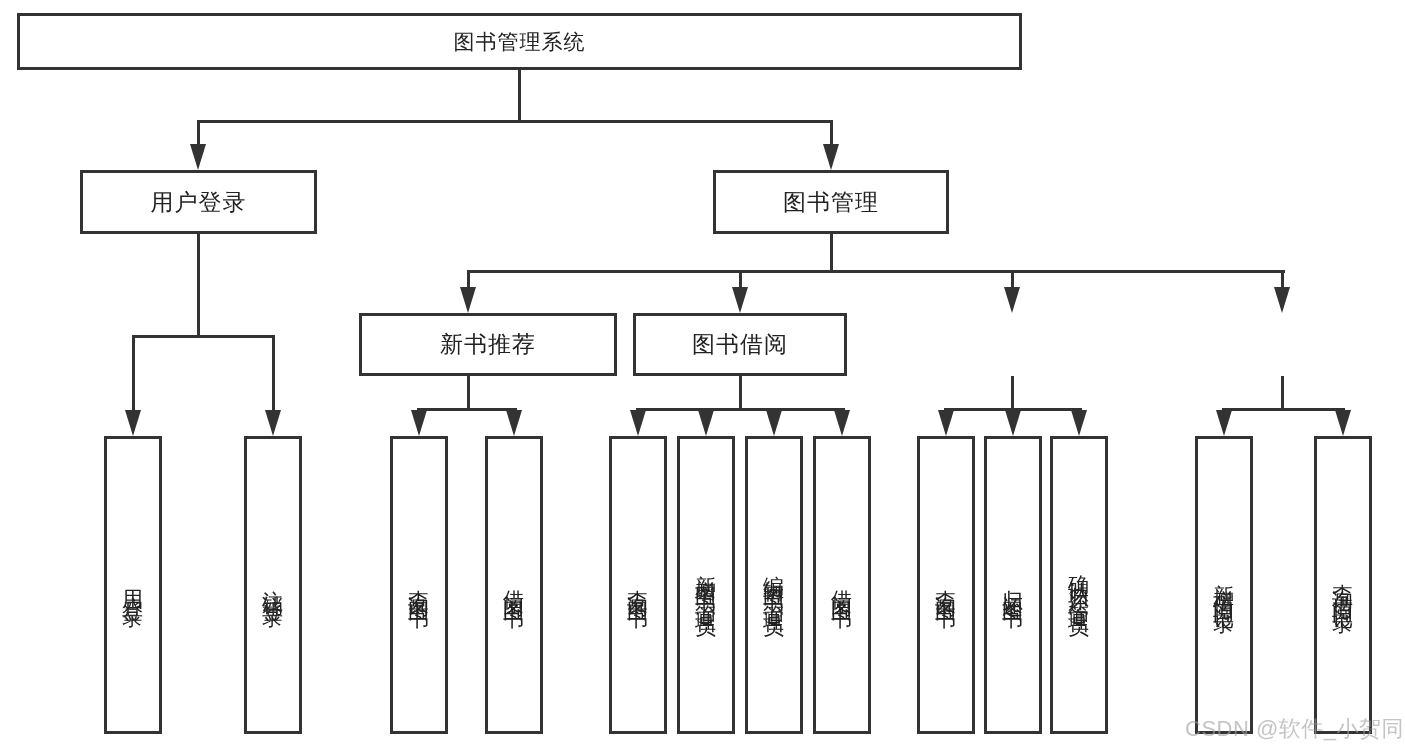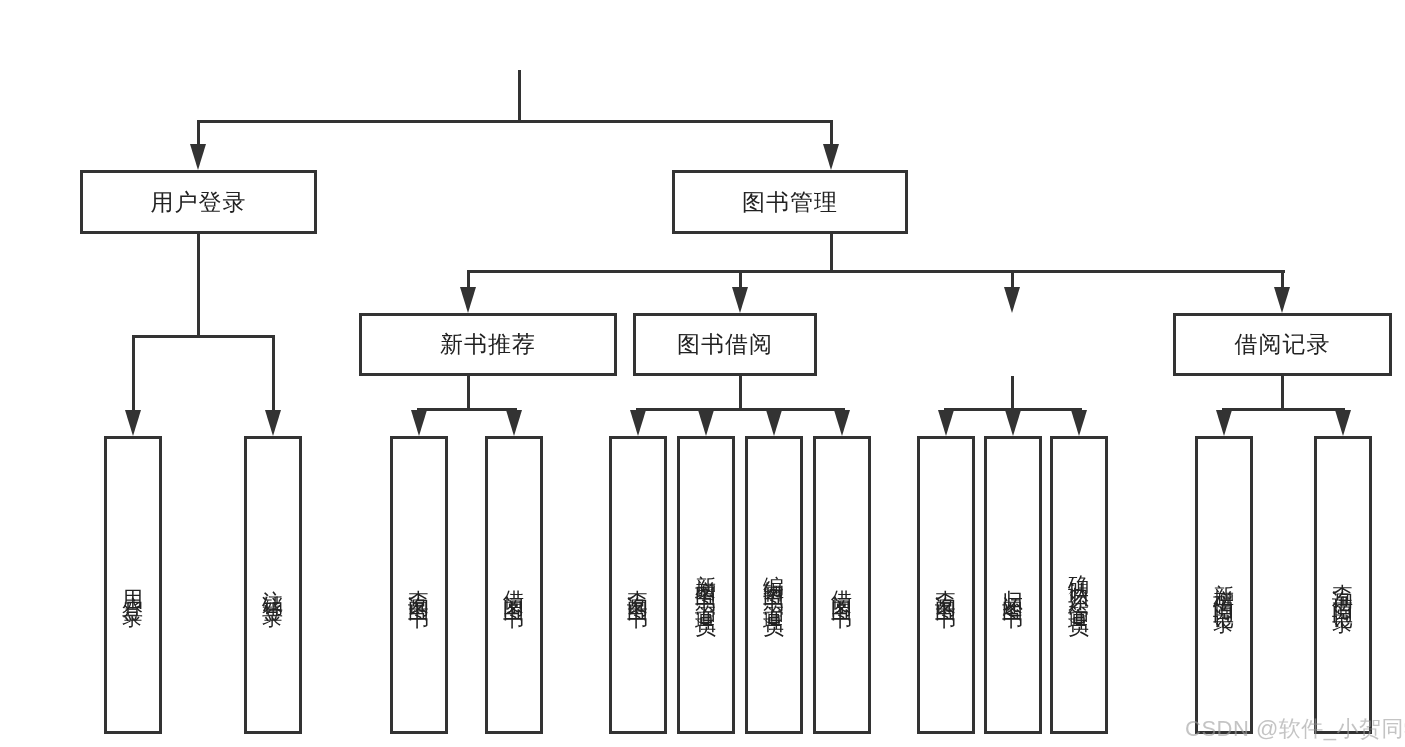--- a/index.html
+++ b/index.html
@@ -36,27 +36,27 @@
     position:absolute;left:1185px;top:714px;
     color:rgba(160,160,160,0.62);font-size:22px;letter-spacing:0.5px;white-space:nowrap;
     z-index:5;
   }
 </style>
 </head>
 <body>
 
 <div class="stage">
 
+  <div class="box root">图书管理系统</div>
 
   <div class="box lvl2" style="left:80px;width:237px;">用户登录</div>
-  <div class="box lvl2" style="left:672px;width:236px;">图书管理</div>
+  <div class="box lvl2" style="left:713px;width:236px;">图书管理</div>
 
   <div class="box lvl3" style="left:359px;width:258px;">新书推荐</div>
-  <div class="box lvl3" style="left:633px;width:184px;">图书借阅</div>
-  <div class="box lvl3" style="left:1173px;width:219px;">借阅记录</div>
+  <div class="box lvl3" style="left:633px;width:214px;">图书借阅</div>
 
   <div class="leaf" style="left:104px;">
       <span>用户登录</span>
     </div>
   <div class="leaf" style="left:244px;">
       <span>注销登录</span>
     </div>
   <div class="leaf" style="left:390px;">
       <span>查询图书</span>
     </div>

